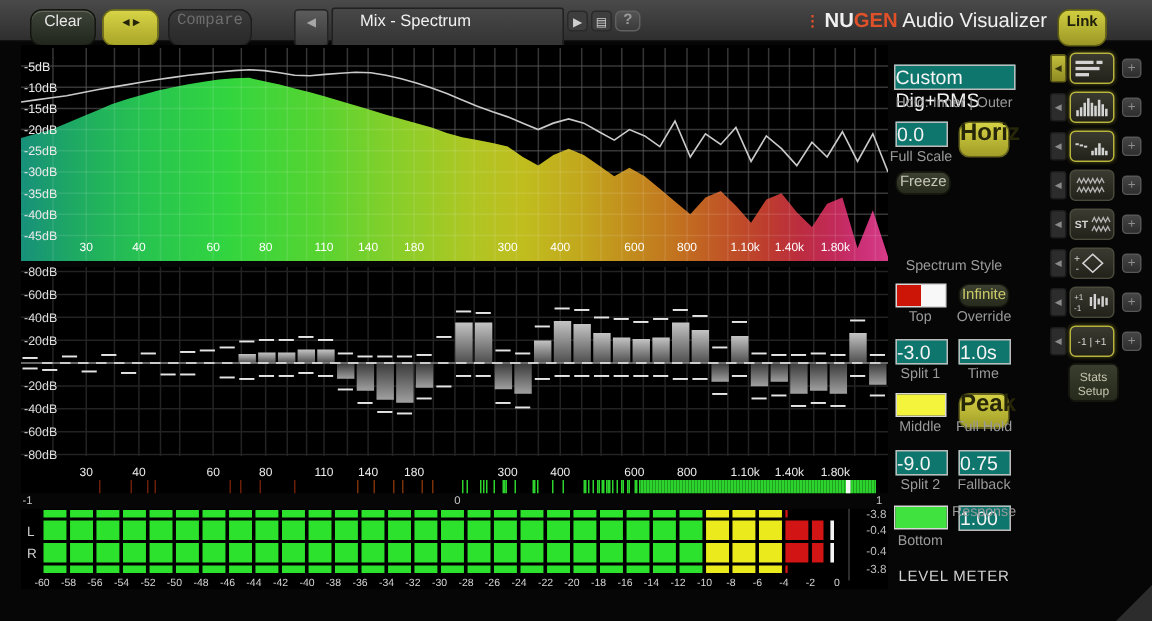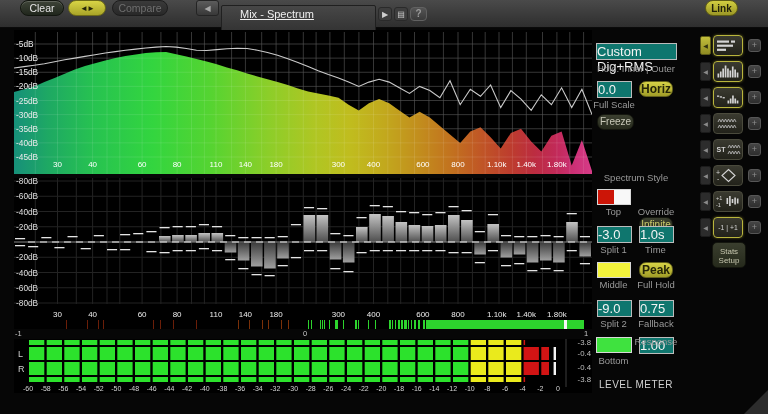--- a/index.html
+++ b/index.html
@@ -1,43 +1,43 @@
 <!DOCTYPE html>
 <html><head>
 <meta charset="utf-8">
 <style>
   html,body{margin:0;padding:0;background:#000;}
   #app{position:relative;width:768px;height:414px;background:#060606;overflow:hidden;
        font-family:"Liberation Sans",sans-serif;-webkit-font-smoothing:antialiased;}
   .toolbar{position:absolute;left:0;top:0;width:768px;height:28px;
        background:linear-gradient(#4a4a4a,#2e2e2e);border-bottom:1px solid #0a0a0a;box-sizing:border-box;}
-  .tbtn{position:absolute;top:0;height:16px;border-radius:8px;font-size:10.5px;line-height:15px;
+  .tbtn{position:absolute;top:6px;height:25px;border-radius:8px;font-size:10.5px;line-height:15px;
        text-align:center;color:#e6e6e6;box-sizing:border-box;cursor:default;}
   .clear{background:linear-gradient(#3e4438,#20261c);border:1px solid #12160f;box-shadow:inset 0 1px 0 rgba(255,255,255,.18);}
   .swap{background:linear-gradient(#d8d446,#a9a528);border:1px solid #6f6c18;color:#242408;font-size:8px;letter-spacing:-1px;font-weight:bold;}
-  .compare{background:linear-gradient(#3a3a3a,#282828);border:1px solid #1d1d1d;color:#6e6e6e;}
+  .compare{background:linear-gradient(#3a3a3a,#282828);border:1px solid #1d1d1d;color:#6e6e6e;font-family:Liberation Mono, monospace;}
   .navprev{background:linear-gradient(#5c5c5c,#383838);border:1px solid #242424;border-radius:3px;color:#a8a8a8;font-size:8px;}
   .dropdown{position:absolute;top:5px;height:30px;background:linear-gradient(#474747,#313131);
        border:1px solid #202020;border-radius:2px;color:#f0f0f0;font-size:11px;line-height:17px;
-       padding-left:18px;box-sizing:border-box;text-decoration:underline;}
+       padding-left:18px;box-sizing:border-box;}
   .mini{background:#3e3e3e;border:1px solid #2a2a2a;border-radius:3px;color:#d0d0d0;font-size:8px;}
   .help{background:linear-gradient(#545454,#3a3a3a);border:1px solid #616161;border-radius:4px;color:#9a9a9a;font-size:10px;font-weight:bold;}
   .link{background:linear-gradient(#d2ce40,#9b9726);border:1px solid #5f5d14;color:#20200a;font-weight:bold;font-size:10px;}
   .brand{position:absolute;top:6px;right:70px;font-size:13.5px;color:#f0f0f0;font-weight:bold;white-space:nowrap;}
   .brand .gen{color:#e0512a;}
   .brand .rest{font-weight:normal;}
   .brand .dots{color:#e0512a;font-size:10px;margin-right:3px;vertical-align:1px;}
   .vbox{position:absolute;height:15px;background:#0f766e;border:1px solid #bcbcbc;color:#f4f4f4;
        font-size:13px;line-height:15px;text-align:left;}
   .lbl{position:absolute;color:#9a9a9a;font-size:9.5px;text-align:center;white-space:nowrap;}
-  .ybtn{position:absolute;height:16px;border-radius:7px;background:linear-gradient(#d6d246,#a19d27);
-       border:1px solid #63611c;color:#262608;font-size:12px;font-weight:bold;text-align:center;line-height:14px;box-sizing:border-box;}
+  .ybtn{position:absolute;height:24px;border-radius:7px;background:linear-gradient(#d6d246,#a19d27);
+       border:1px solid #63611c;color:#262608;font-size:16px;font-weight:bold;text-align:center;line-height:14px;box-sizing:border-box;}
   .dkbtn{position:absolute;height:16px;border-radius:7px;background:linear-gradient(#3c4030,#272b1d);
        border:1px solid #15170f;color:#c8c8b8;font-size:10px;text-align:center;line-height:14px;box-sizing:border-box;}
-  .dkbtn.yel{color:#caca6a;margin-top:28px;}
+  .dkbtn.yel{color:#caca6a;}
   .swatch{position:absolute;height:14px;border:1px solid #d8d8d8;display:flex;}
   .swatch>div{flex:1;}
   .title{position:absolute;color:#d2d2d2;font-size:10px;letter-spacing:.5px;text-align:center;}
   .srow{position:absolute;left:700px;width:66px;height:22px;}
   .stab{position:absolute;left:0;top:1px;width:11px;height:19px;background:#2c2c2c;border:1px solid #1c1c1c;
        border-radius:2px;color:#8a8a8a;font-size:6px;text-align:center;line-height:18px;box-sizing:border-box;}
   .stab.active{background:linear-gradient(#c3bf3c,#8f8b22);color:#333310;border-color:#5c5a16;}
   .sicon{position:absolute;left:13px;top:0;width:30px;height:21px;border-radius:4px;
        background:linear-gradient(#3a3a30,#22221a);border:1px solid #4a4a3c;box-sizing:border-box;}
   .sicon.active{border-color:#b9b53c;box-shadow:0 0 3px rgba(190,186,60,.45);}
@@ -57,20 +57,21 @@
 
   <div class="toolbar">
     <div class="tbtn clear" style="left:20px;width:44px">Clear</div>
     <div class="tbtn swap" style="left:68px;width:38px"><span>◄►</span></div>
     <div class="tbtn compare" style="left:112px;width:56px">Compare</div>
     <div class="tbtn navprev" style="left:196px;width:23px"><span>◀</span></div>
     <div class="dropdown" style="left:221px;width:155px"><span>Mix - Spectrum</span></div>
     <div class="tbtn mini" style="left:378px;width:14px;top:7px;height:14px;line-height:13px"><span>▶</span></div>
     <div class="tbtn mini" style="left:394px;width:14px;top:7px;height:14px;line-height:13px"><span>▤</span></div>
     <div class="tbtn help" style="left:410px;width:17px;top:7px;height:14px;line-height:12px">?</div>
+    <div class="brand"><span class="dots">⋮</span><span class="nu">NU</span><span class="gen">GEN</span><span class="rest"> Audio Visualizer</span></div>
     <div class="tbtn link" style="left:705px;width:33px">Link</div>
   </div>
 
   <svg id="spectrum-svg" style="position:absolute;left:14px;top:30px" width="578" height="144" viewBox="0 0 578 144">
       <defs>
         <linearGradient id="sg" x1="0" y1="0" x2="1" y2="0">
           <stop offset="0%" stop-color="#17907a"></stop>
           <stop offset="6%" stop-color="#1ea963"></stop>
           <stop offset="14%" stop-color="#27c350"></stop>
           <stop offset="24%" stop-color="#33d53f"></stop>

